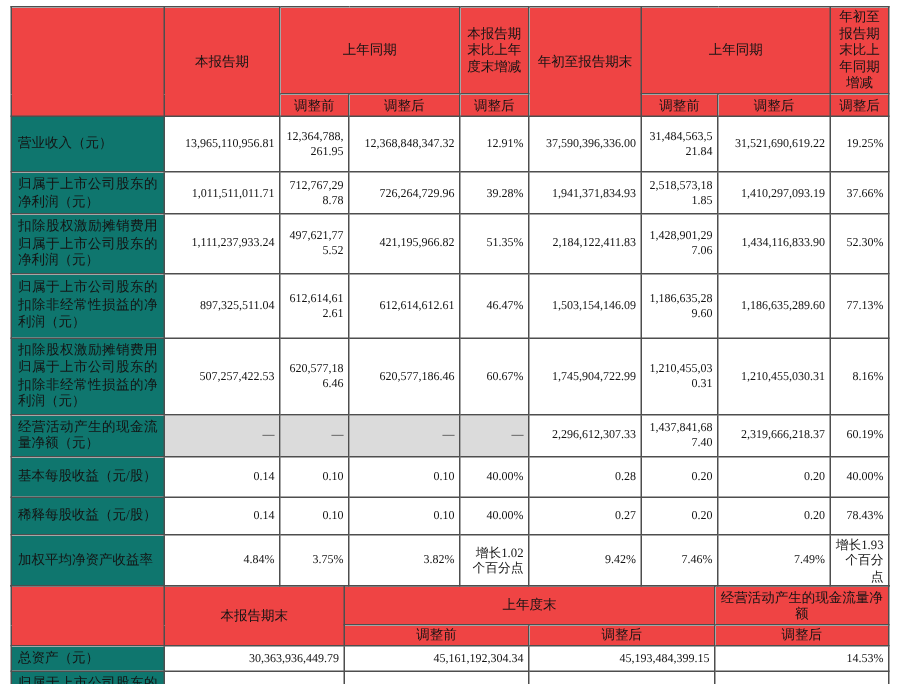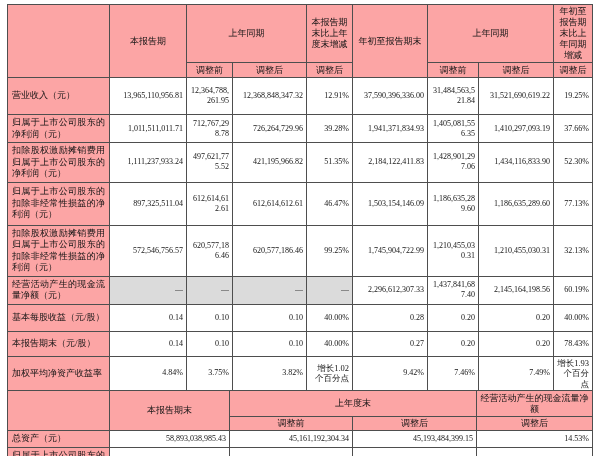--- a/index.html
+++ b/index.html
@@ -3,23 +3,23 @@
 <meta charset="utf-8">
 <style>
   html,body{margin:0;padding:0;background:#fff;}
   body{width:600px;height:456px;overflow:hidden;
        font-family:"Liberation Serif","DejaVu Serif",serif;color:#141414;}
   .tb{border-collapse:collapse;table-layout:fixed;width:585px;margin-left:7px;}
   .tb.main{margin-top:4px;}
   .tb.bottom{margin-top:-1px;}
   .tb th,.tb td{border:1px solid #4e4e4e;vertical-align:middle;
        padding:1px 3px;overflow:hidden;}
-  .tb th{background:#fca5a5;font-weight:normal;font-size:9px;line-height:11px;
+  .tb th{background:#ef4444;font-weight:normal;font-size:9px;line-height:11px;
        text-align:center;word-break:break-all;}
-  td.lbl{background:#fca5a5;font-size:9px;line-height:11.5px;text-align:justify;
+  td.lbl{background:#0f766e;font-size:9px;line-height:11.5px;text-align:justify;
        word-break:break-all;padding:2px 4px;}
   td.num{font-size:8px;line-height:10px;text-align:right;word-break:break-all;
        padding:1px 3px 1px 2px;}
   td.cn{font-size:8.5px;line-height:10.5px;}
   td.dim{background:#dbdbdb;}
 </style>
 </head>
 <body>
 
 <table class="tb main">
@@ -64,21 +64,21 @@
     <td class="num">31,521,690,619.22</td>
     <td class="num">19.25%</td>
   </tr>
   <tr style="height:24px">
     <td class="lbl">归属于上市公司股东的净利润（元）</td>
     <td class="num">1,011,511,011.71</td>
     <td class="num">712,767,298.78</td>
     <td class="num">726,264,729.96</td>
     <td class="num">39.28%</td>
     <td class="num">1,941,371,834.93</td>
-    <td class="num">1,405,081,556.35</td>
+    <td class="num">2,518,573,181.85</td>
     <td class="num">1,410,297,093.19</td>
     <td class="num">37.66%</td>
   </tr>
   <tr style="height:34px">
     <td class="lbl">扣除股权激励摊销费用归属于上市公司股东的净利润（元）</td>
     <td class="num">1,111,237,933.24</td>
     <td class="num">497,621,775.52</td>
     <td class="num">421,195,966.82</td>
     <td class="num">51.35%</td>
     <td class="num">2,184,122,411.83</td>
@@ -92,53 +92,53 @@
     <td class="num">612,614,612.61</td>
     <td class="num">612,614,612.61</td>
     <td class="num">46.47%</td>
     <td class="num">1,503,154,146.09</td>
     <td class="num">1,186,635,289.60</td>
     <td class="num">1,186,635,289.60</td>
     <td class="num">77.13%</td>
   </tr>
   <tr style="height:48px">
     <td class="lbl">扣除股权激励摊销费用归属于上市公司股东的扣除非经常性损益的净利润（元）</td>
-    <td class="num">572,546,756.57</td>
+    <td class="num">507,257,422.53</td>
     <td class="num">620,577,186.46</td>
     <td class="num">620,577,186.46</td>
-    <td class="num">99.25%</td>
+    <td class="num">60.67%</td>
     <td class="num">1,745,904,722.99</td>
     <td class="num">1,210,455,030.31</td>
     <td class="num">1,210,455,030.31</td>
-    <td class="num">32.13%</td>
+    <td class="num">8.16%</td>
   </tr>
   <tr style="height:27px">
     <td class="lbl">经营活动产生的现金流量净额（元）</td>
     <td class="num dim">—</td>
     <td class="num dim">—</td>
     <td class="num dim">—</td>
     <td class="num dim">—</td>
     <td class="num">2,296,612,307.33</td>
     <td class="num">1,437,841,687.40</td>
-    <td class="num">2,145,164,198.56</td>
+    <td class="num">2,319,666,218.37</td>
     <td class="num">60.19%</td>
   </tr>
   <tr style="height:27px">
     <td class="lbl">基本每股收益（元/股）</td>
     <td class="num">0.14</td>
     <td class="num">0.10</td>
     <td class="num">0.10</td>
     <td class="num">40.00%</td>
     <td class="num">0.28</td>
     <td class="num">0.20</td>
     <td class="num">0.20</td>
     <td class="num">40.00%</td>
   </tr>
   <tr style="height:25px">
-    <td class="lbl">本报告期末（元/股）</td>
+    <td class="lbl">稀释每股收益（元/股）</td>
     <td class="num">0.14</td>
     <td class="num">0.10</td>
     <td class="num">0.10</td>
     <td class="num">40.00%</td>
     <td class="num">0.27</td>
     <td class="num">0.20</td>
     <td class="num">0.20</td>
     <td class="num">78.43%</td>
   </tr>
   <tr style="height:33px">
@@ -170,21 +170,21 @@
     <th colspan="2">上年度末</th>
     <th>经营活动产生的现金流量净额</th>
   </tr>
   <tr style="height:13px">
     <th>调整前</th>
     <th>调整后</th>
     <th>调整后</th>
   </tr>
   <tr style="height:16px">
     <td class="lbl">总资产（元）</td>
-    <td class="num">58,893,038,985.43</td>
+    <td class="num">30,363,936,449.79</td>
     <td class="num">45,161,192,304.34</td>
     <td class="num">45,193,484,399.15</td>
     <td class="num">14.53%</td>
   </tr>
   <tr style="height:22px">
     <td class="lbl">归属于上市公司股东的所有者权益（元）</td>
     <td class="num">23,184,911,404.91</td>
     <td class="num">19,807,670,030.84</td>
     <td class="num">19,786,334,939.35</td>
     <td class="num">17.18%</td>

